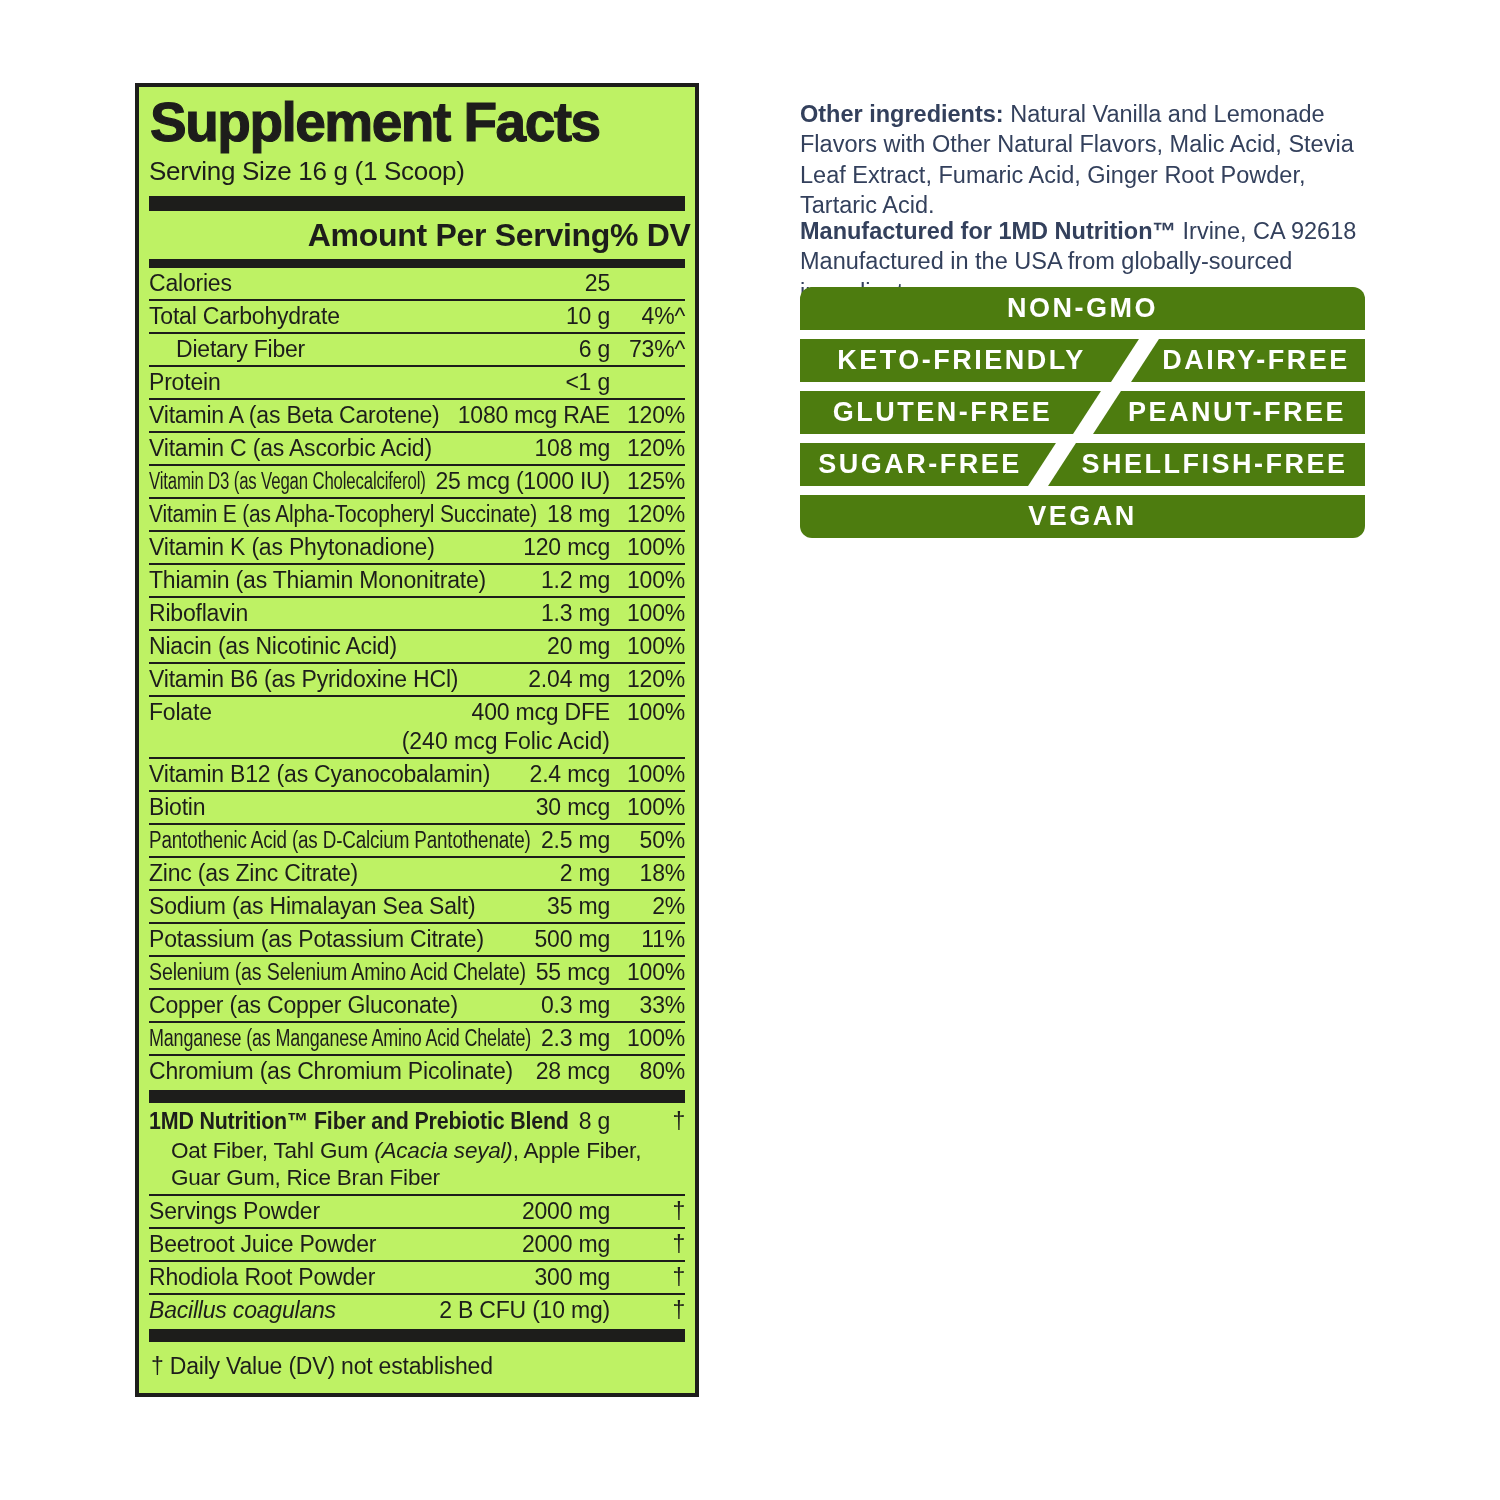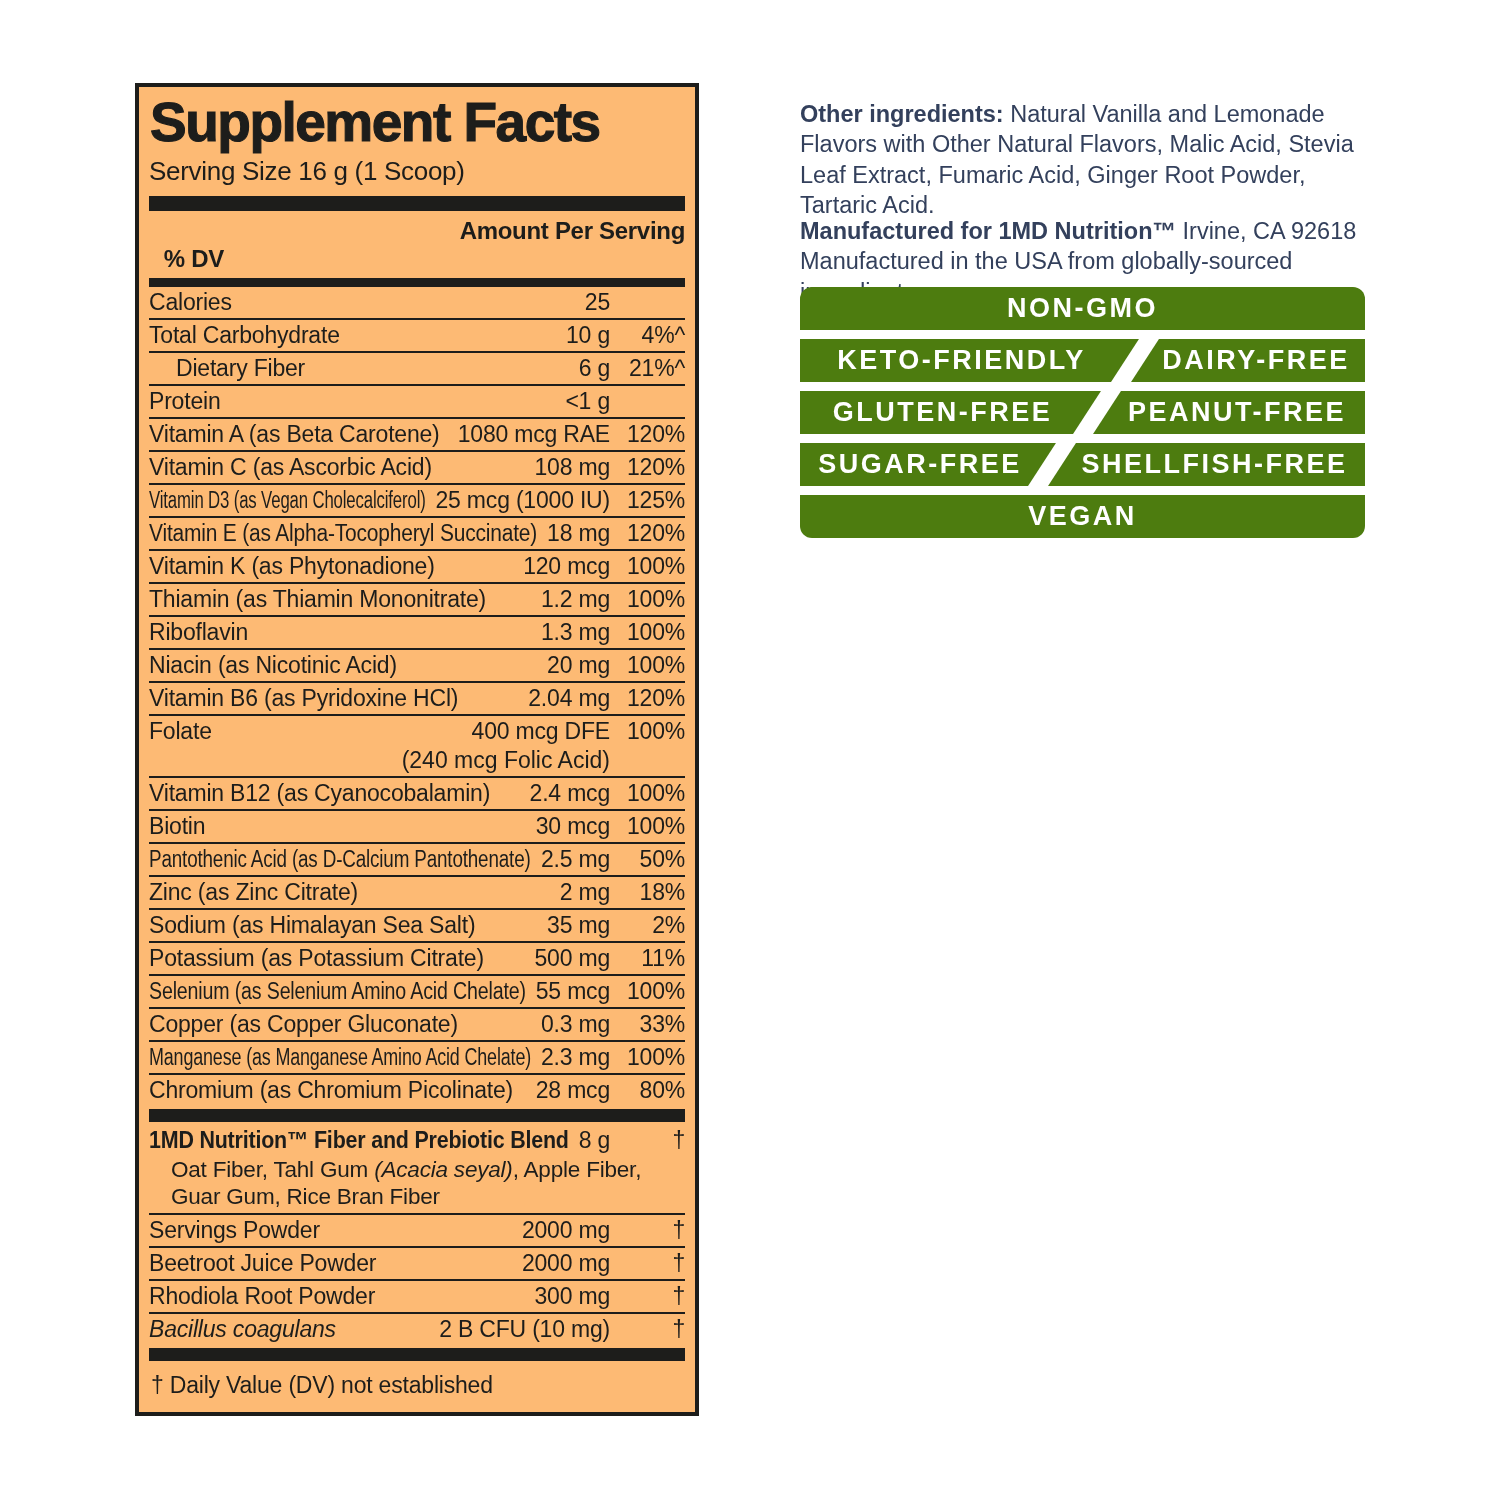--- a/index.html
+++ b/index.html
@@ -6,30 +6,30 @@
   body{
     width:1500px;height:1500px;background:#ffffff;position:relative;
     font-family:"Liberation Sans", sans-serif;color:#1d1d1b;
     overflow:hidden;
   }
 
   
   .panel{
     position:absolute;left:135px;top:83px;width:564px;
     border:4px solid #1d1d1b;box-sizing:border-box;
-    padding:6px 10px 10px 10px;background:#fdba74;
+    padding:6px 10px 10px 10px;background:#bef264;
   }
   .sf-title{
     font-size:55px;font-weight:bold;letter-spacing:-1.5px;line-height:1.08;
     -webkit-text-stroke:1.1px #1d1d1b;margin:0 0 4px 1px;white-space:nowrap;
   }
   .serving{font-size:26px;line-height:31px;letter-spacing:-0.3px;}
   .bar{background:#1d1d1b;}
   .bar-top{height:15px;margin-top:9px;}
-  .hdr{display:flex;align-items:baseline;font-weight:bold;font-size:24px;padding:6px 0 5px 0;letter-spacing:-0.3px;flex-direction:column;}
+  .hdr{display:flex;align-items:baseline;font-weight:bold;font-size:32px;padding:6px 0 5px 0;letter-spacing:-0.3px;}
   .hdr .amt-h{margin-left:auto;}
   .bar-med{height:9px;}
   .bar-sec{height:13px;margin:3px 0;}
 
   .row .line{display:flex;align-items:center;font-size:23px;line-height:27px;padding:2px 0;letter-spacing:-0.2px;}
   .rows .row + .row{border-top:2px solid #1d1d1b;}
   #rows-botanical .row{border-top:2px solid #1d1d1b;}
   .nm{flex:0 0 auto;white-space:nowrap;}
   .in{display:inline-block;white-space:nowrap;}
   .amt{margin-left:auto;white-space:nowrap;padding-left:8px;}
@@ -97,21 +97,21 @@
       <span class="nm"><span class="in">Total Carbohydrate</span></span>
       <span class="amt">10 g</span>
       <span class="dv">4%^</span>
     </div>
   </div>
 
   <div class="row ind">
     <div class="line">
       <span class="nm"><span class="in">Dietary Fiber</span></span>
       <span class="amt">6 g</span>
-      <span class="dv">21%^</span>
+      <span class="dv">73%^</span>
     </div>
   </div>
 
   <div class="row">
     <div class="line">
       <span class="nm"><span class="in">Protein</span></span>
       <span class="amt">&lt;1 g</span>
       <span class="dv"></span>
     </div>
   </div>

